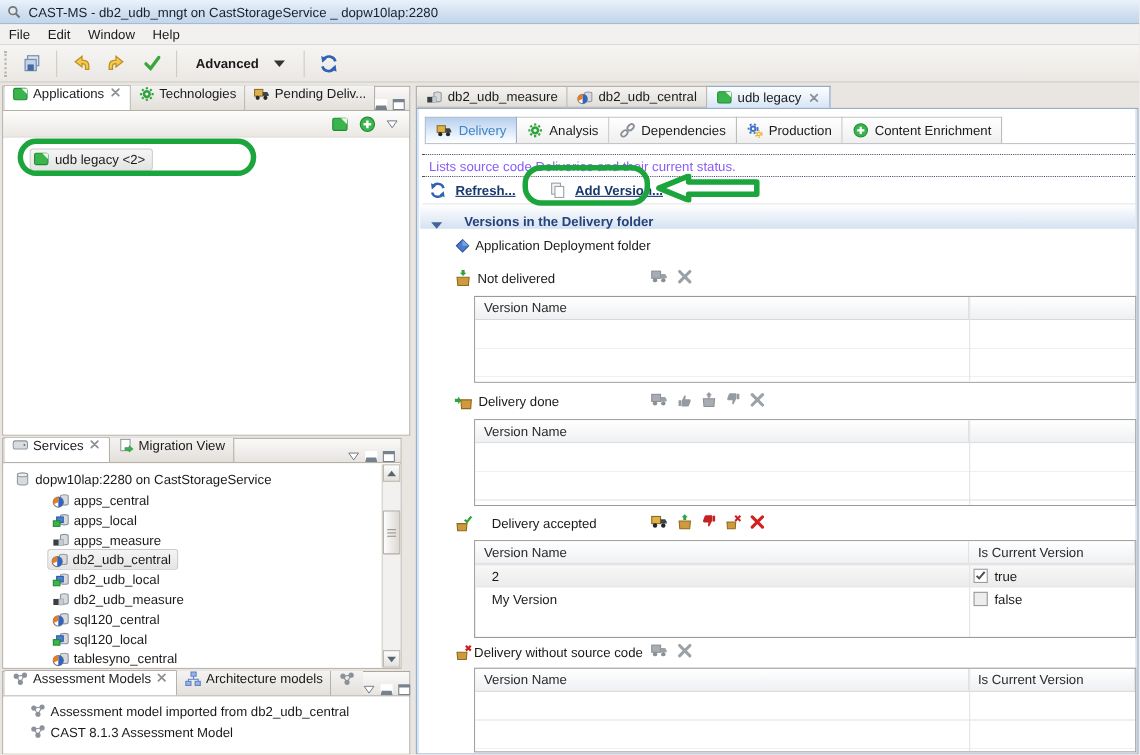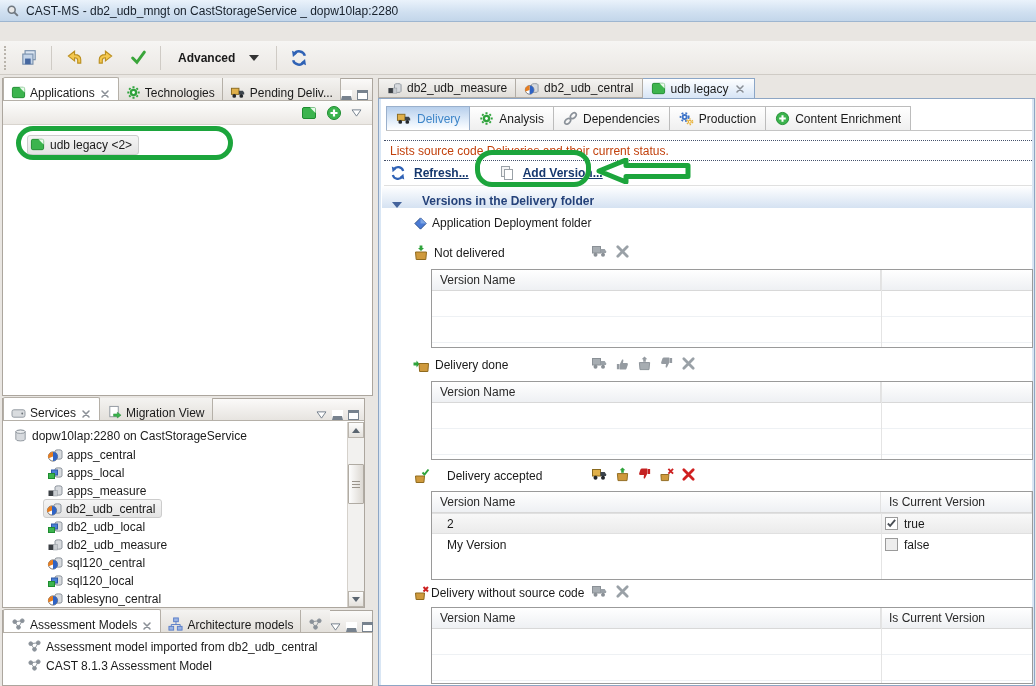--- a/index.html
+++ b/index.html
@@ -20,21 +20,21 @@
     display:flex; align-items:center; gap:6px; padding-left:4px;font-weight:bold; }
   .tb-handle { width:4px; height:24px; border-left:2px dotted #b9b4ac; margin-right:2px; }
   .tb-sep { width:1px; height:24px; background:#cfcbc5; margin:0 3px; }
   .tb-btn { width:26px; height:26px; display:flex; align-items:center; justify-content:center; }
   .advanced { display:flex; align-items:center; gap:14px; padding:3px 8px; }
 
   
   .panel { position:absolute; background:#fff; border:1px solid #aca69e; }
   .vtabs { height:22px; background:linear-gradient(#fbfaf9,#e7e4e0); border-bottom:1px solid #b5b0a8;
     display:flex; align-items:flex-end; }
-  .vtab { height:22px; display:flex; align-items:flex-end; gap:4px; padding:0 7px;
+  .vtab { height:22px; display:flex; align-items:flex-start; gap:4px; padding:0 7px;
     border-right:1px solid #b5b0a8; background:linear-gradient(#f4f3f1,#e3e0db); white-space:nowrap;margin-top:34px; }
   .vtab.active { background:#fff; border-top:1px solid #b5b0a8; border-left:1px solid #b5b0a8;
     border-radius:2px 2px 0 0; position:relative; top:0; height:23px; }
   .vtab-actions { margin-left:auto; display:flex; align-items:center; gap:5px; padding-right:5px; }
   .minbox { width:11px; height:10px; border:1px solid #77828e; border-top:3px solid #77828e; background:#fff; }
   .minbox.mini { border:1px solid transparent; border-bottom:4px solid #77828e; height:10px; }
   .vtree { position:absolute; left:0; right:0; bottom:0; background:#fff; overflow:hidden; }
   .titem { position:absolute; display:flex; align-items:center; gap:4px; height:19px; white-space:nowrap; }
   .pill { background:linear-gradient(#f5f5f5,#e4e4e4); border:1px solid #cccccc; border-radius:3px; padding:0 6px 0 2px; }
 
@@ -48,21 +48,21 @@
     background:#fff; border:1px solid #8ea6c4; box-shadow:inset 2px 0 0 #d9e6f4, inset -2px 0 0 #d9e6f4; }
 
   .ftabs { position:absolute; left:7px; top:7px; right:2px; height:25px; display:flex; border-bottom:1px solid #c4c4c4; overflow:hidden; }
   .ftab { height:25px; display:flex; align-items:center; gap:5px; padding:0 9px; background:linear-gradient(#ffffff,#efefef);
     border:1px solid #bcbcbc; border-left:none; white-space:nowrap; }
   .ftab:first-child { border-left:1px solid #bcbcbc; }
   .ftab.active { background:linear-gradient(#b7cfec,#e9f2fc 70%,#ffffff); border-color:#9ab0cc; border-bottom:1px solid #fff; }
   .ftab.active span { color:#3d85c8; }
 
   .desc { position:absolute; left:5px; right:2px; top:41px; height:21px; line-height:20px; padding-left:6px;
-    color:#c2410c; border-top:1px dotted #44506a; border-bottom:1px dotted #44506a; }
+    color:#8b5cf6; border-top:1px dotted #44506a; border-bottom:1px dotted #44506a; }
   .linkrow { position:absolute; left:5px; right:2px; top:62px; height:25px; display:flex; align-items:center; gap:8px;
     padding-left:6px; border-bottom:1px solid #e0e0e0; }
   .linkrow a { color:#16386e; text-decoration:underline; font-weight:bold; }
   .addv { margin-left:22px; display:flex; align-items:center; gap:8px; }
   .sechdr { position:absolute; left:3px; right:2px; top:87px; height:22px; display:flex; align-items:flex-end; gap:20px;
     padding-left:10px; background:linear-gradient(#ffffff,#d5e2f2); color:#25427a; font-weight:bold; }
   .tri-down { width:0; height:0; border-left:5px solid transparent; border-right:5px solid transparent; border-top:6px solid #44639c; }
 
   .frow { position:absolute; display:flex; align-items:center; height:20px; white-space:nowrap; }
   .icongrp { position:absolute; display:flex; align-items:center; gap:7px; height:20px; }
@@ -105,20 +105,26 @@
 <div id="app">
 
   <div class="titlebar">
     <svg class="ico" width="14" height="14" viewBox="0 0 16 16">
       <circle cx="6.5" cy="6.5" r="4" fill="#e8e8e8" stroke="#707880" stroke-width="1.8"></circle>
       <path d="M9.5 9.5 L13.5 13.5" stroke="#707880" stroke-width="2.2"></path>
     </svg>
     <span class="title">CAST-MS - db2_udb_mngt on CastStorageService _ dopw10lap:2280</span>
   </div>
 
+  <div class="menubar">
+    <span class="menu-item">File</span>
+    <span class="menu-item">Edit</span>
+    <span class="menu-item">Window</span>
+    <span class="menu-item">Help</span>
+  </div>
 
   <div class="toolbar">
     <div class="tb-handle"></div>
     <div class="tb-btn">
       <svg class="ico" width="18" height="18" viewBox="0 0 16 16">
         <rect x="4.5" y="1.5" width="9" height="8" fill="#dce6f2" stroke="#7890ac"></rect>
         <rect x="2.5" y="4.5" width="9" height="9" fill="#c4d4e8" stroke="#7890ac"></rect>
         <rect x="4.5" y="8.5" width="5" height="5" fill="#4668a0"></rect>
       </svg>
     </div>

